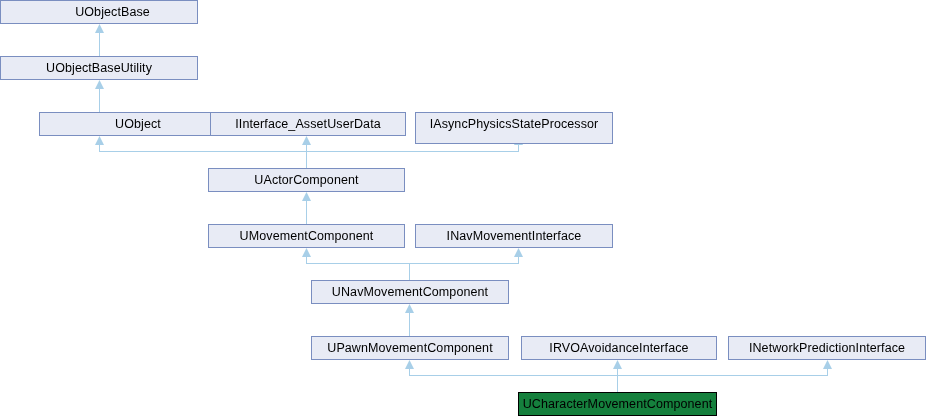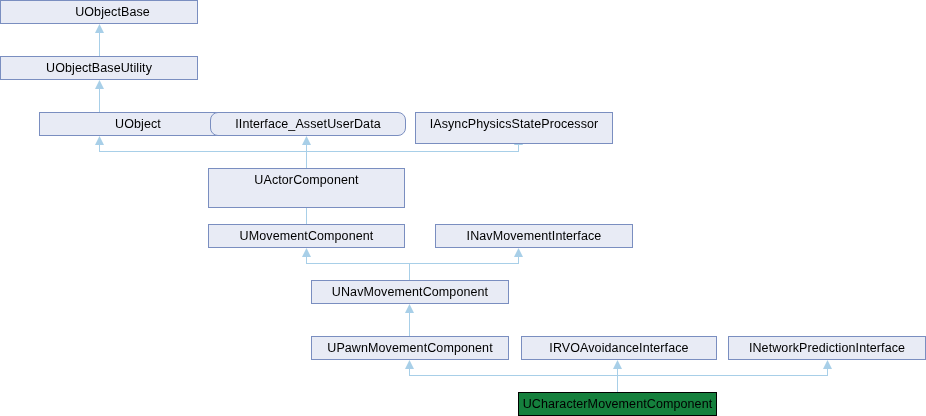--- a/index.html
+++ b/index.html
@@ -89,29 +89,29 @@
       <polygon points="827.5,360 832,369 823,369"></polygon>
     </g>
   </svg>
 
   <div class="node" style="left:0px;top:0px;width:198px;height:24px;padding-left:27px;">UObjectBase</div>
 
   <div class="node" style="left:0px;top:56px;width:198px;height:24px;">UObjectBaseUtility</div>
 
   <div class="node" style="left:0px;top:112px;width:198px;height:24px;margin-left:39px;">UObject</div>
 
-  <div class="node" style="left:210px;top:112px;width:196px;height:24px;border-radius:8px;">IInterface_AssetUserData</div>
+  <div class="node" style="left:210px;top:112px;width:196px;height:24px;">IInterface_AssetUserData</div>
 
   <div class="node" style="left:415px;top:112px;width:198px;height:32px;">IAsyncPhysicsStateProcessor</div>
 
-  <div class="node" style="left:208px;top:168px;width:197px;height:40px;text-align:center;">UActorComponent</div>
+  <div class="node" style="left:208px;top:168px;width:197px;height:24px;text-align:center;">UActorComponent</div>
 
   <div class="node" style="left:208px;top:224px;width:197px;height:24px;">UMovementComponent</div>
 
-  <div class="node" style="left:415px;top:224px;width:198px;height:24px;margin-left:20px;">INavMovementInterface</div>
+  <div class="node" style="left:415px;top:224px;width:198px;height:24px;">INavMovementInterface</div>
 
   <div class="node" style="left:311px;top:280px;width:198px;height:24px;">UNavMovementComponent</div>
 
   <div class="node" style="left:311px;top:336px;width:198px;height:24px;">UPawnMovementComponent</div>
 
   <div class="node" style="left:521px;top:336px;width:196px;height:24px;">IRVOAvoidanceInterface</div>
 
   <div class="node" style="left:728px;top:336px;width:198px;height:24px;">INetworkPredictionInterface</div>
 
   <div class="node current" style="left:518px;top:392px;width:199px;height:24px;">UCharacterMovementComponent</div>

